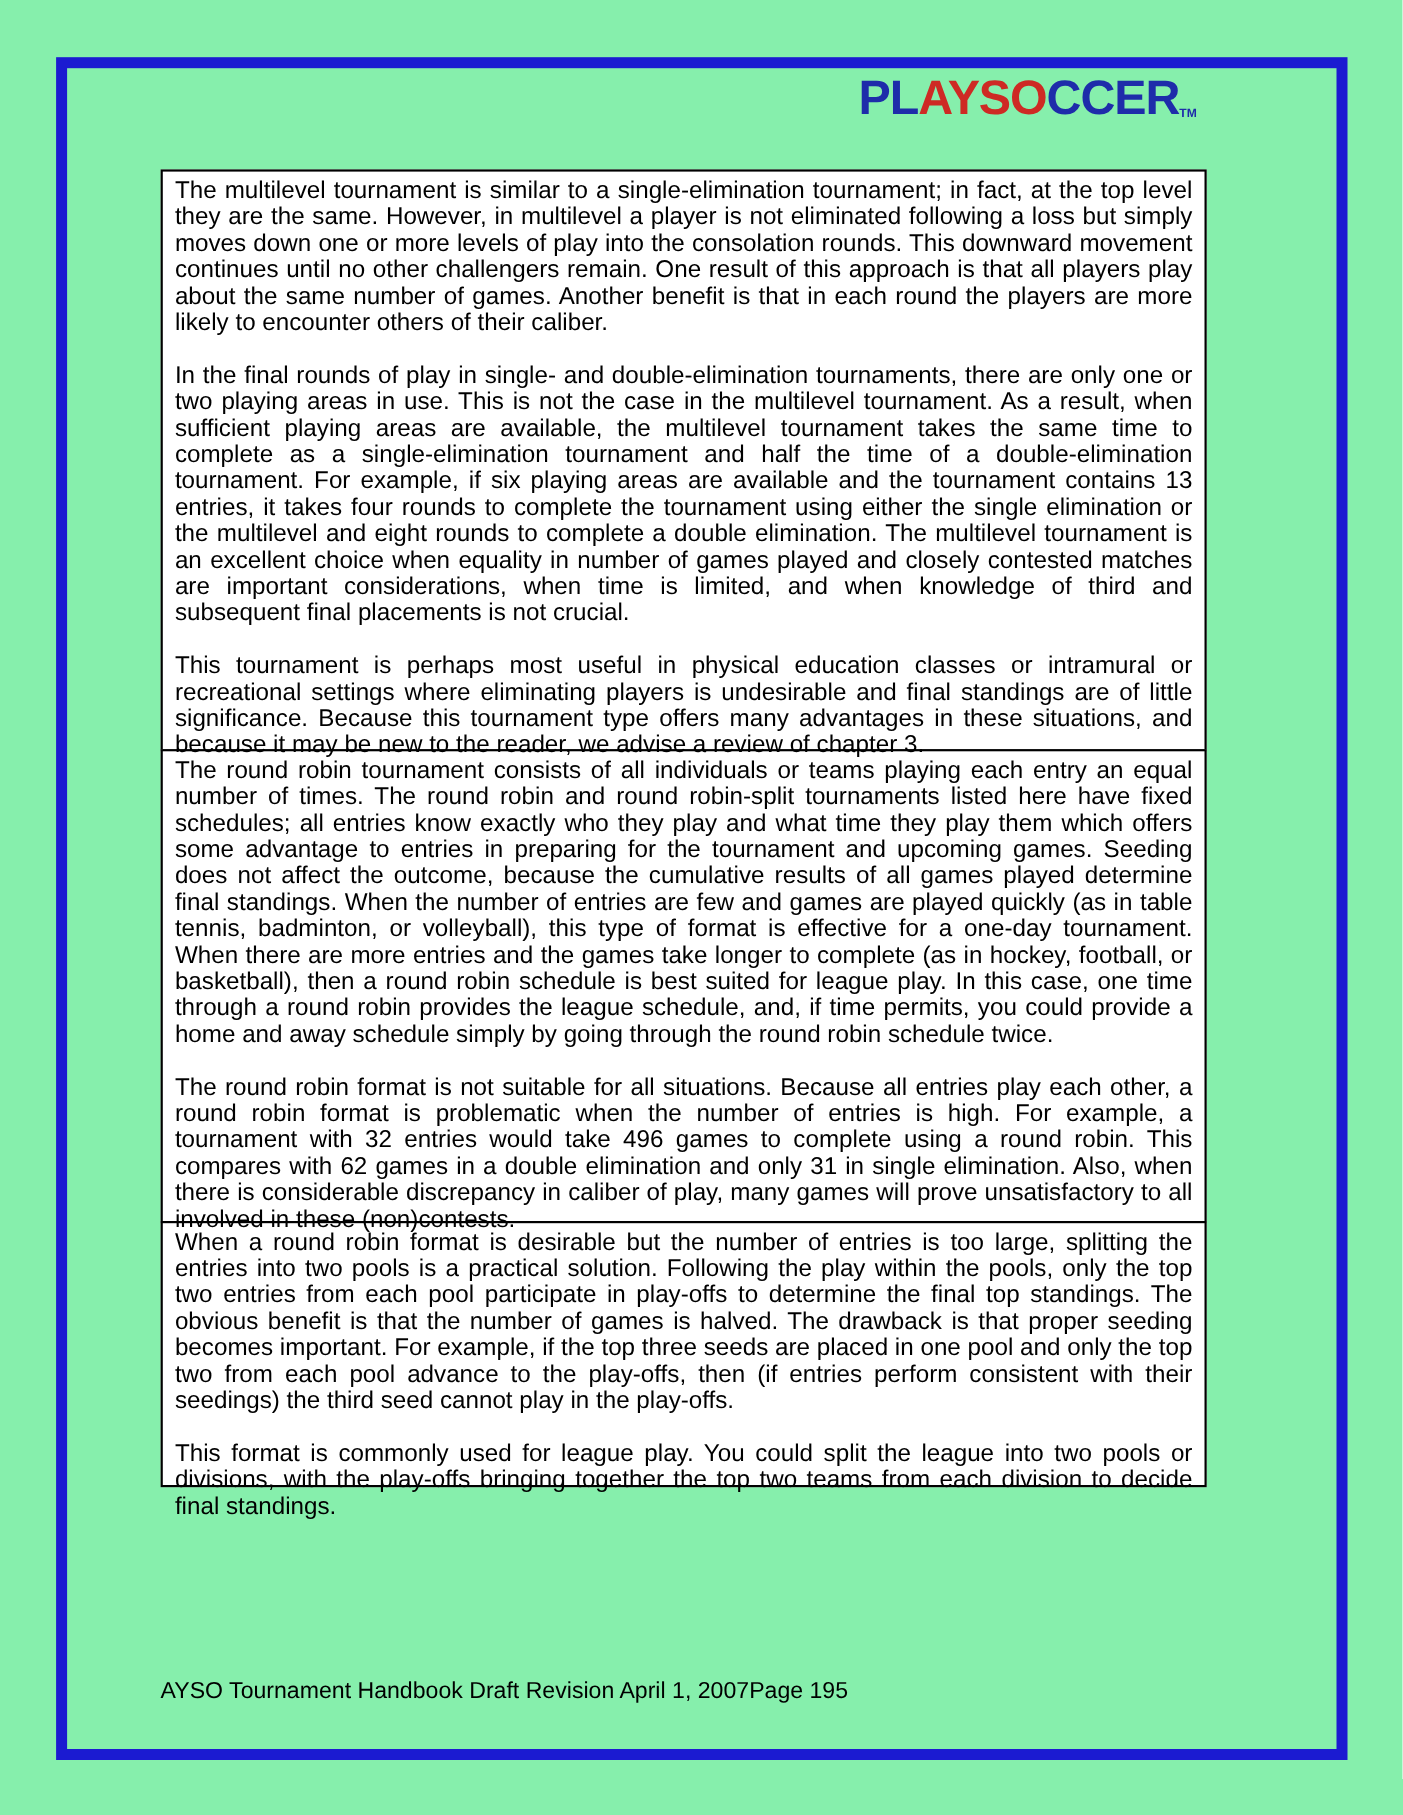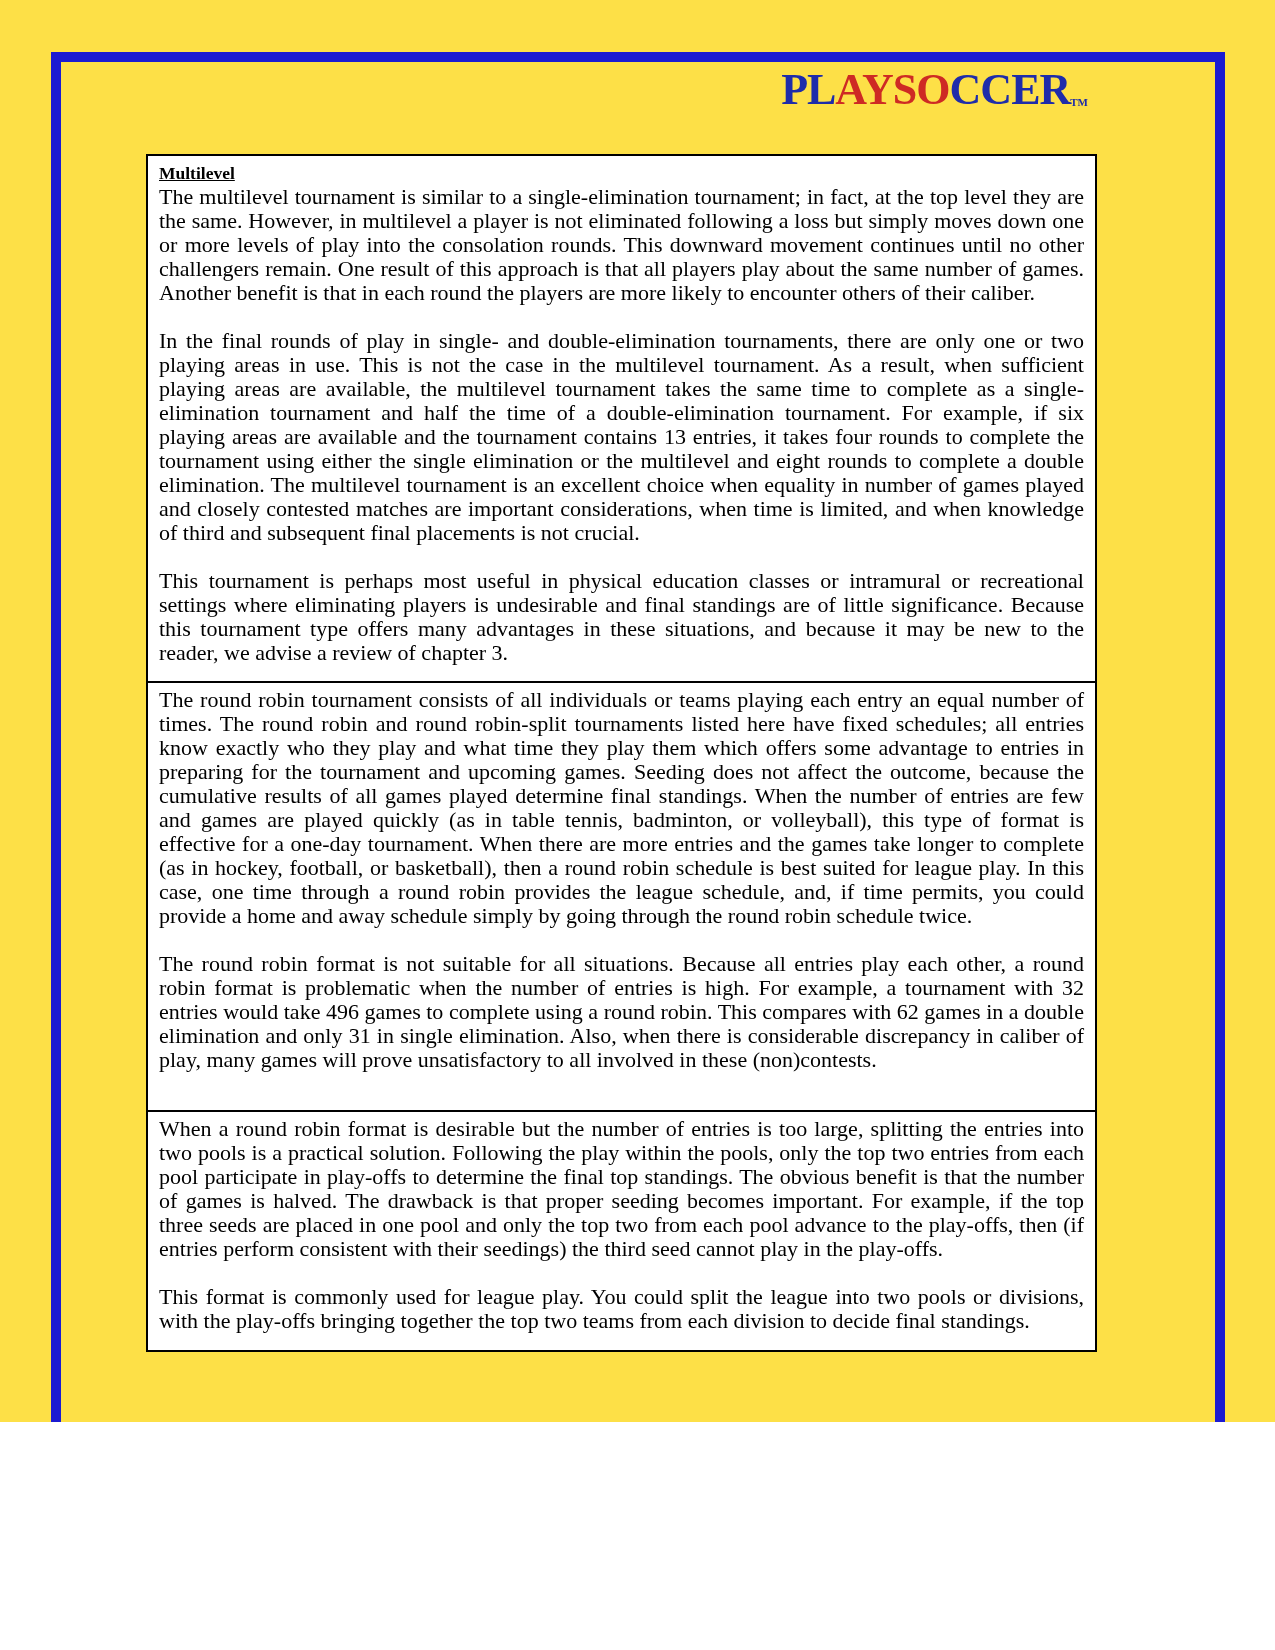--- a/index.html
+++ b/index.html
@@ -3,23 +3,23 @@
 <meta charset="utf-8">
 <style>
   html, body {
     margin: 0;
     padding: 0;
     background: #ffffff;
   }
   #page {
     position: relative;
     width: 1275px;
-    height: 1422px;
-    background: #fde047;
-    font-family: Liberation Serif, serif;
+    height: 1650px;
+    background: #86efac;
+    font-family: Liberation Sans, sans-serif;
     color: #000000;
     overflow: hidden;
   }
   
   #page-frame {
     position: absolute;
     left: 51px;
     top: 52px;
     width: 1174px;
     height: 1548px;
@@ -96,21 +96,20 @@
 
   <div id="page-frame"></div>
 
   <div id="logo">
     <span class="lg-blue">PL</span><span class="lg-red">AYSO</span><span class="lg-blue">CCER</span><span class="lg-tm">TM</span>
   </div>
 
   <div id="content">
 
     <div id="box-multilevel" class="section-box">
-      <div class="section-heading">Multilevel</div>
       <p class="section-para">The multilevel tournament is similar to a single-elimination tournament; in fact, at the top level they are the same. However, in multilevel a player is not eliminated following a loss but simply moves down one or more levels of play into the consolation rounds. This downward movement continues until no other challengers remain. One result of this approach is that all players play about the same number of games. Another benefit is that in each round the players are more likely to encounter others of their caliber.</p>
       <p class="section-para">In the final rounds of play in single- and double-elimination tournaments, there are only one or two playing areas in use. This is not the case in the multilevel tournament. As a result, when sufficient playing areas are available, the multilevel tournament takes the same time to complete as a single-elimination tournament and half the time of a double-elimination tournament. For example, if six playing areas are available and the tournament contains 13 entries, it takes four rounds to complete the tournament using either the single elimination or the multilevel and eight rounds to complete a double elimination. The multilevel tournament is an excellent choice when equality in number of games played and closely contested matches are important considerations, when time is limited, and when knowledge of third and subsequent final placements is not crucial.</p>
       <p class="section-para">This tournament is perhaps most useful in physical education classes or intramural or recreational settings where eliminating players is undesirable and final standings are of little significance. Because this tournament type offers many advantages in these situations, and because it may be new to the reader, we advise a review of chapter 3.</p>
     </div>
 
     <div id="box-roundrobin" class="section-box">
       <p class="section-para">The round robin tournament consists of all individuals or teams playing each entry an equal number of times. The round robin and round robin-split tournaments listed here have fixed schedules; all entries know exactly who they play and what time they play them which offers some advantage to entries in preparing for the tournament and upcoming games. Seeding does not affect the outcome, because the cumulative results of all games played determine final standings. When the number of entries are few and games are played quickly (as in table tennis, badminton, or volleyball), this type of format is effective for a one-day tournament. When there are more entries and the games take longer to complete (as in hockey, football, or basketball), then a round robin schedule is best suited for league play. In this case, one time through a round robin provides the league schedule, and, if time permits, you could provide a home and away schedule simply by going through the round robin schedule twice.</p>
       <p class="section-para">The round robin format is not suitable for all situations. Because all entries play each other, a round robin format is problematic when the number of entries is high. For example, a tournament with 32 entries would take 496 games to complete using a round robin. This compares with 62 games in a double elimination and only 31 in single elimination. Also, when there is considerable discrepancy in caliber of play, many games will prove unsatisfactory to all involved in these (non)contests.</p>
     </div>
 

